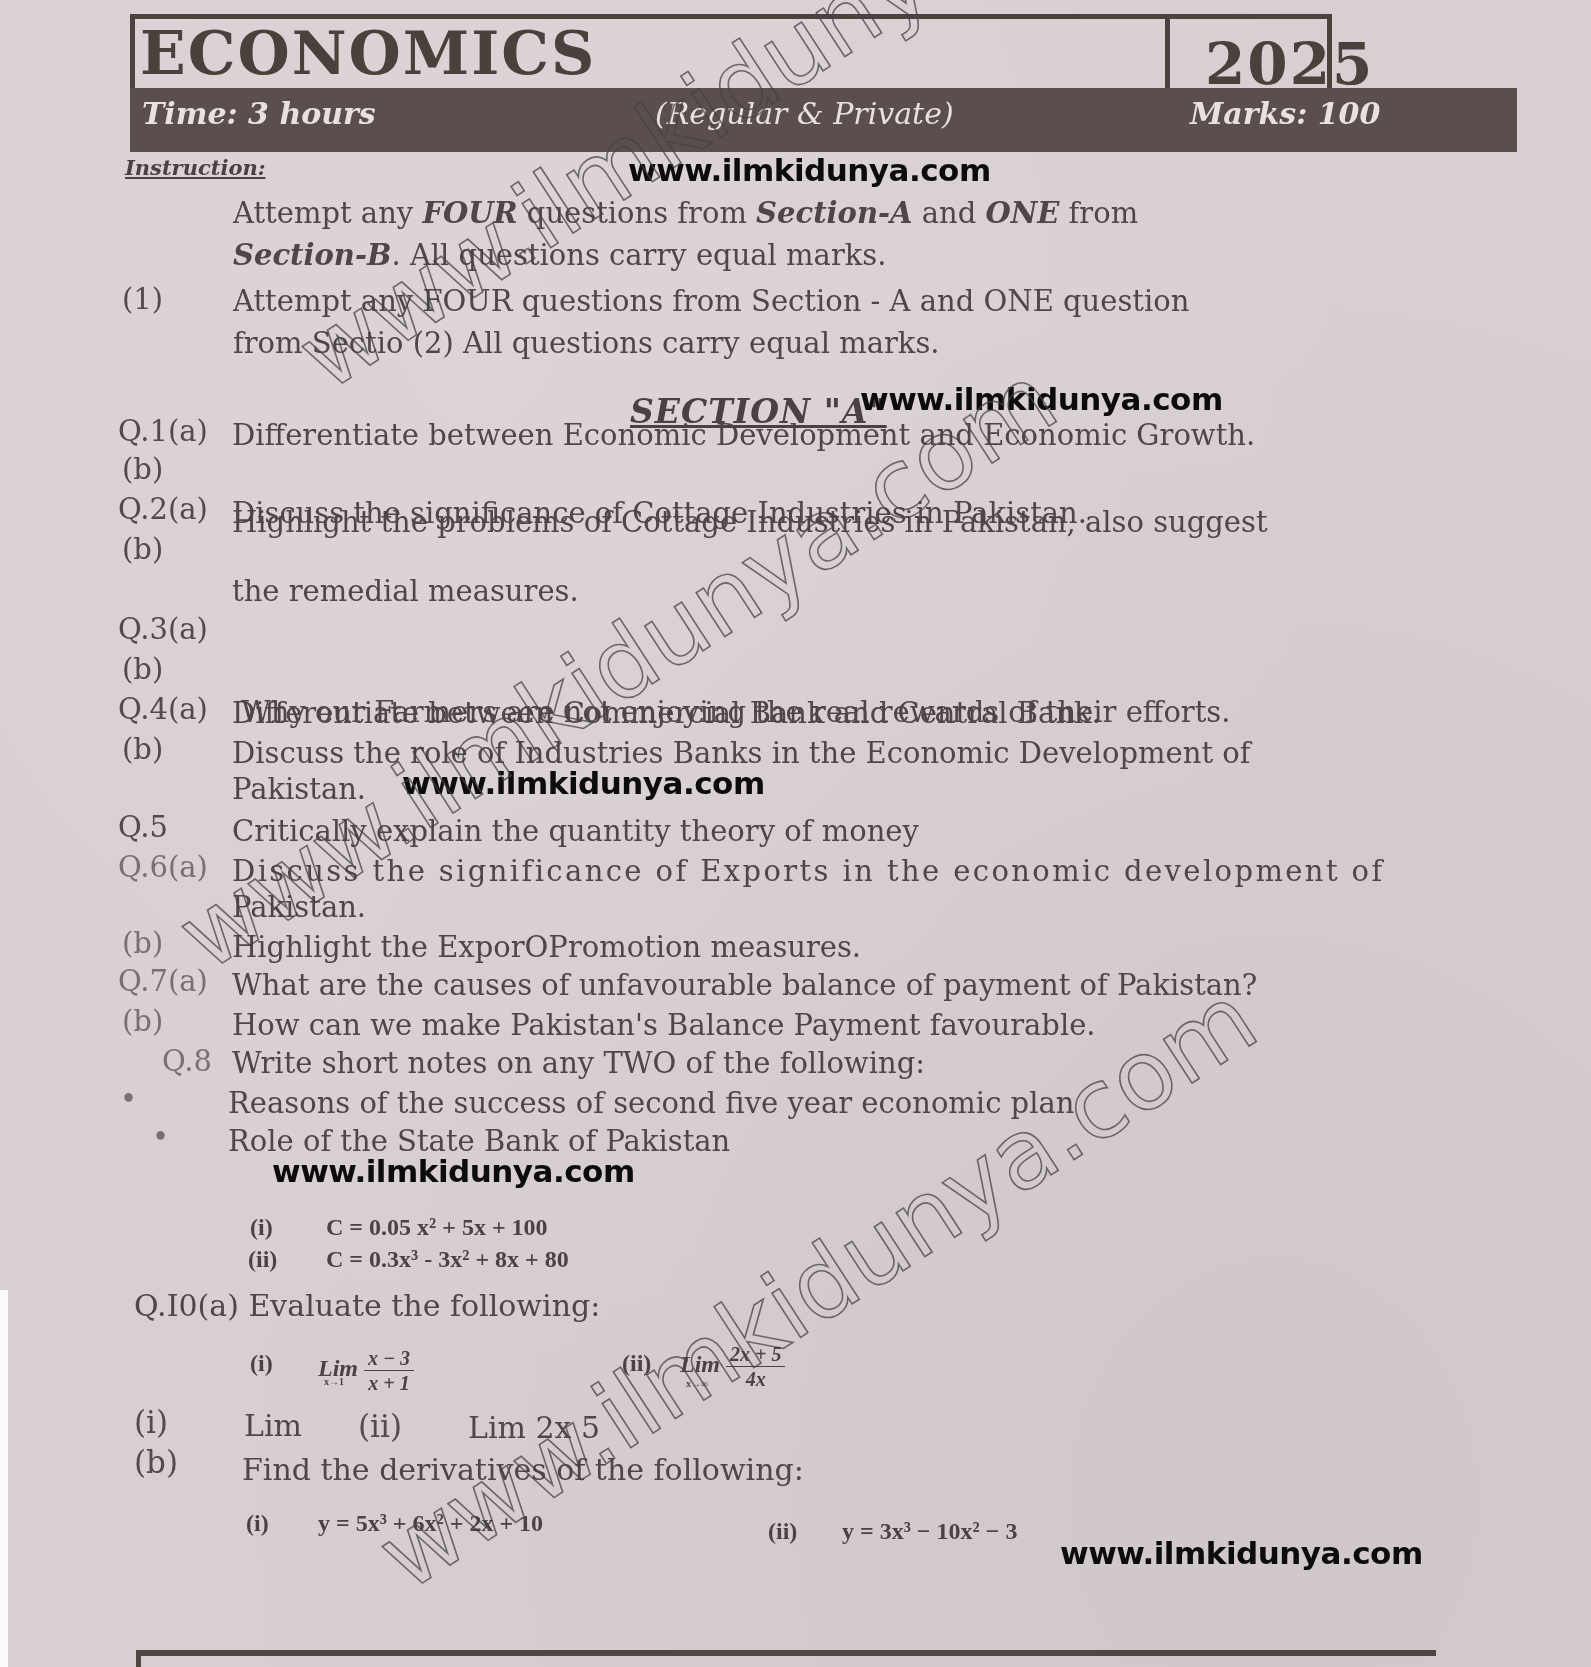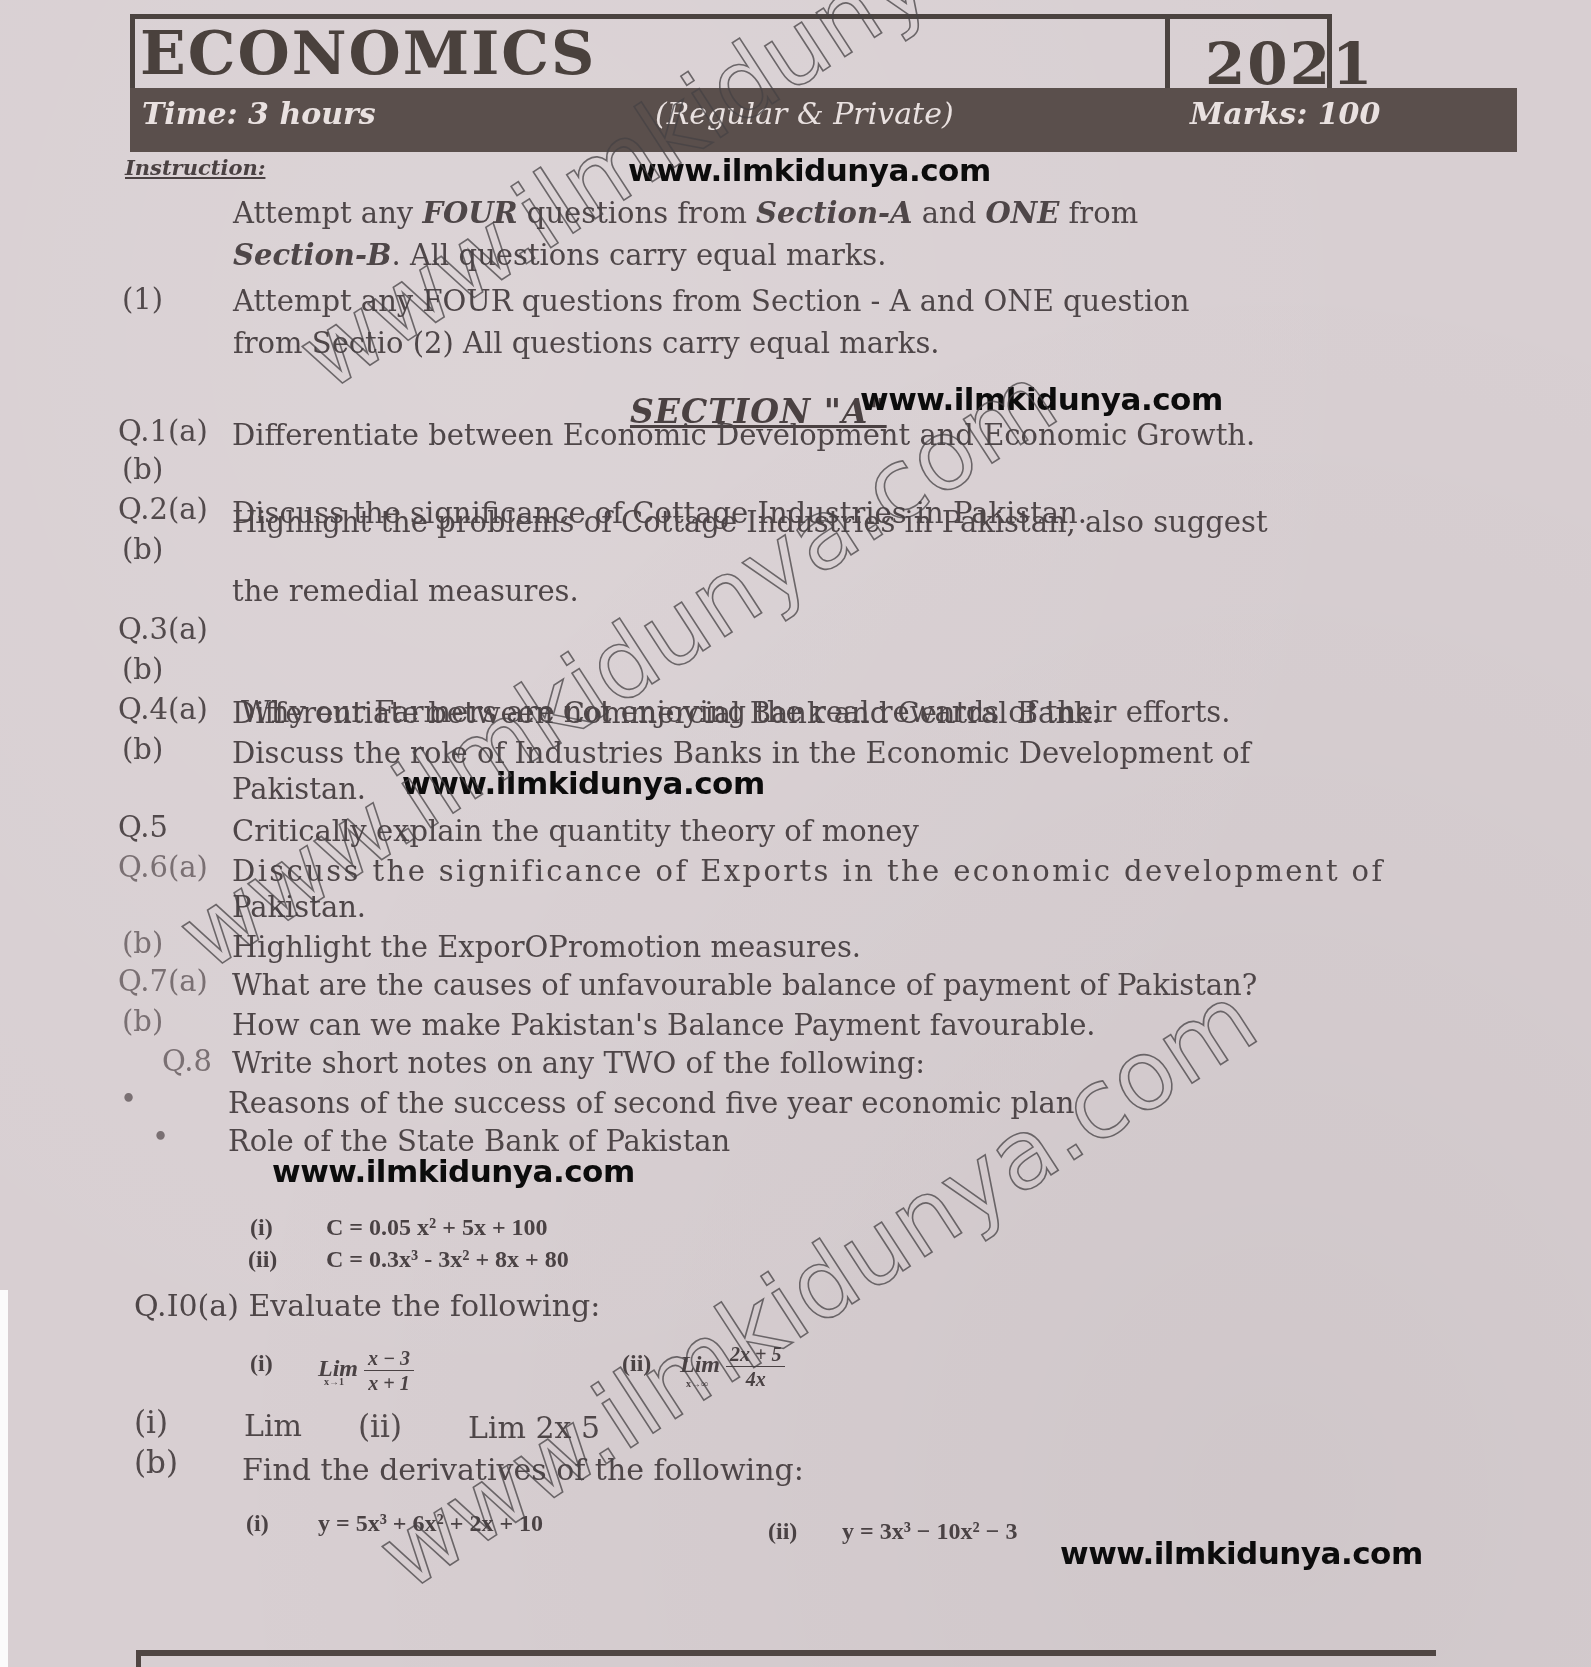--- a/index.html
+++ b/index.html
@@ -60,21 +60,21 @@
 </style>
 </head>
 <body>
 
 <div class="paper">
   <div class="white-corner"></div>
 
   <div class="hdr-box"></div>
   <div class="hdr-divider"></div>
   <div class="hdr-title">ECONOMICS</div>
-  <div class="hdr-year">2021</div>
+  <div class="hdr-year">2025</div>
   <div class="hdr-bar">
     <span class="bar-time">Time: 3 hours</span>
     <span class="bar-mode">(Regular &amp; Private)</span>
     <span class="bar-marks">Marks: 100</span>
   </div>
 
   <div class="instr-label">Instruction:</div>
   <div class="wm" style="left:628px; top:152px;">www.ilmkidunya.com</div>
 
   <div class="line" style="left:233px; top:238px;">

